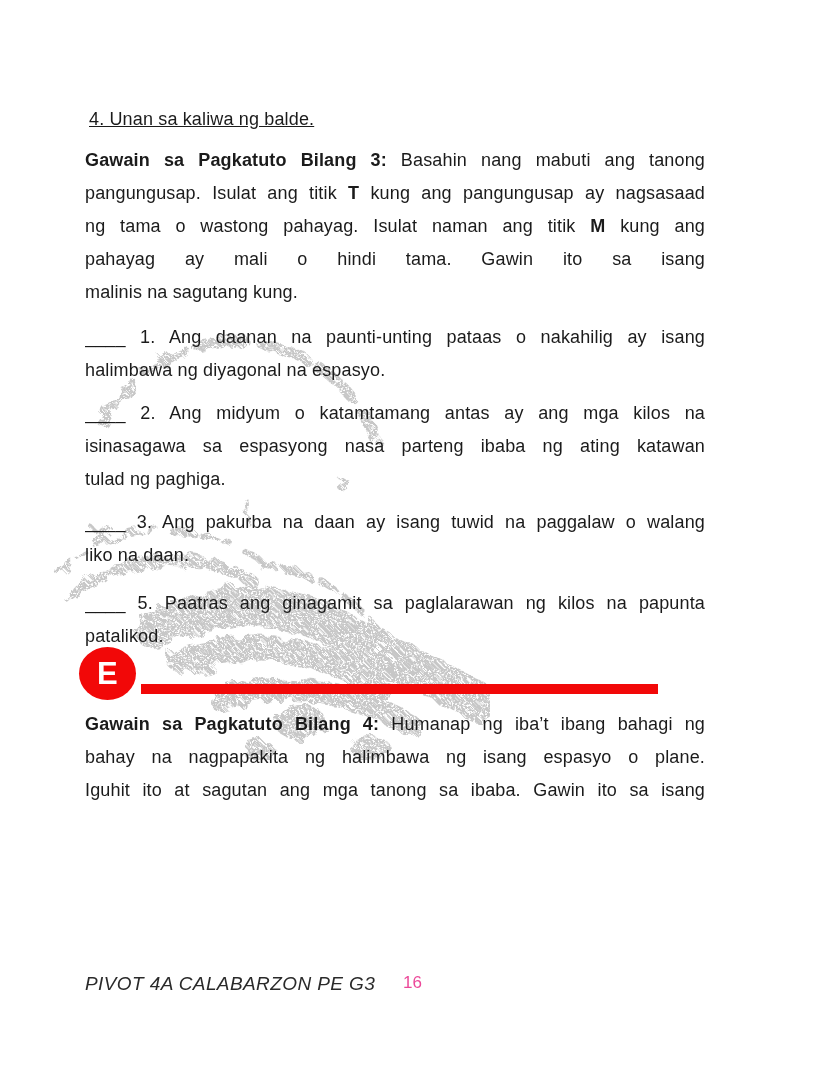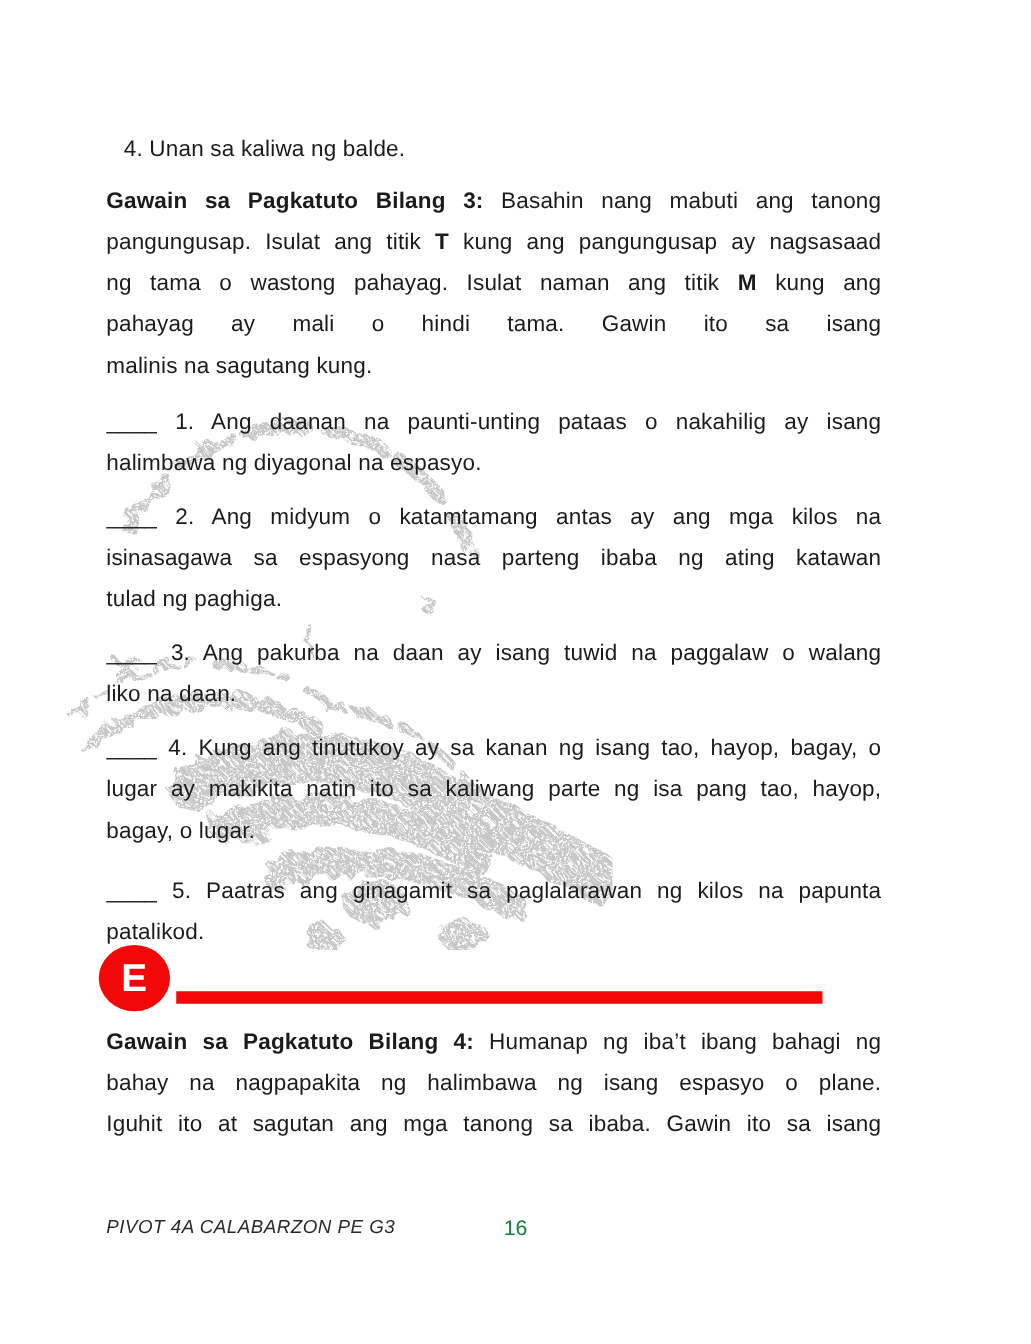--- a/index.html
+++ b/index.html
@@ -20,21 +20,21 @@
     position:absolute; left:85px; top:95px; width:620px;
     z-index:1; padding-top:8px;
     font-size:18px; letter-spacing:0.15px;
   }
   .line {
     height:33px; line-height:33px; overflow:hidden;
     text-align:left;
   }
   .line.j { text-align:justify; text-align-last:justify; }
   .line b { font-weight:bold; }
-  .indent { margin-left:14px; }
+  .indent { margin-left:4px;text-decoration:underline; }
   .para3 { margin-top:8px; }
   .stmt { margin-top:10px; }
   .stmt-1 { margin-top:12px; }
   .stmt-5 { margin-top:15px; }
   .e-row { position:relative; height:54px; margin-top:-6px; }
   .e-badge {
     position:absolute; left:-6px; top:0;
     width:57px; height:53px; border-radius:50%;
     background:var(--red,#f20808); color:#ffffff;
     display:flex; align-items:center; justify-content:center;
@@ -42,24 +42,24 @@
   }
   .e-rule {
     position:absolute; left:56px; top:37px;
     width:517px; height:10px; background:var(--red,#f20808);
   }
   .para4 { margin-top:7px; }
   .footer {
     position:absolute; left:85px; top:973px; width:620px; z-index:1;
   }
   .footer-left {
-    font-style:italic; font-size:15px; letter-spacing:0.4px; color:#2a2a2a;
+    font-style:italic; font-size:19px; letter-spacing:0.4px; color:#2a2a2a;
   }
   .page-num {
-    position:absolute; left:318px; top:0; font-size:17px; color:#15803d;
+    position:absolute; left:318px; top:0; font-size:17px; color:#ec4899;
   }
 </style>
 </head>
 <body>
 
 <svg class="watermark" viewBox="0 0 440 430" xmlns="http://www.w3.org/2000/svg">
   <defs>
     <filter id="stamp" x="-15%" y="-15%" width="130%" height="130%">
       <feTurbulence type="fractalNoise" baseFrequency="0.45" numOctaves="3" seed="11" result="noise"></feTurbulence>
       <feColorMatrix in="noise" type="matrix" values="0 0 0 0 0  0 0 0 0 0  0 0 0 0 0  0 0 0 5 -1.6" result="mask"></feColorMatrix>
@@ -110,25 +110,20 @@
     <div class="line j">____ 2. Ang midyum o katamtamang antas ay ang mga kilos na</div>
     <div class="line j">isinasagawa sa espasyong nasa parteng ibaba ng ating katawan</div>
     <div class="line">tulad ng paghiga.</div>
   </section>
 
   <section class="stmt">
     <div class="line j">____ 3. Ang pakurba na daan ay isang tuwid na paggalaw o walang</div>
     <div class="line">liko na daan.</div>
   </section>
 
-  <section class="stmt">
-    <div class="line j">____ 4. Kung ang tinutukoy ay sa kanan ng isang tao, hayop, bagay, o</div>
-    <div class="line j">lugar ay makikita natin ito sa kaliwang parte ng isa pang tao, hayop,</div>
-    <div class="line">bagay, o lugar.</div>
-  </section>
 
   <section class="stmt stmt-5">
     <div class="line j">____ 5. Paatras ang ginagamit sa paglalarawan ng kilos na papunta</div>
     <div class="line">patalikod.</div>
   </section>
 
   <div class="e-row">
     <div class="e-badge">E</div>
     <div class="e-rule"></div>
   </div>

